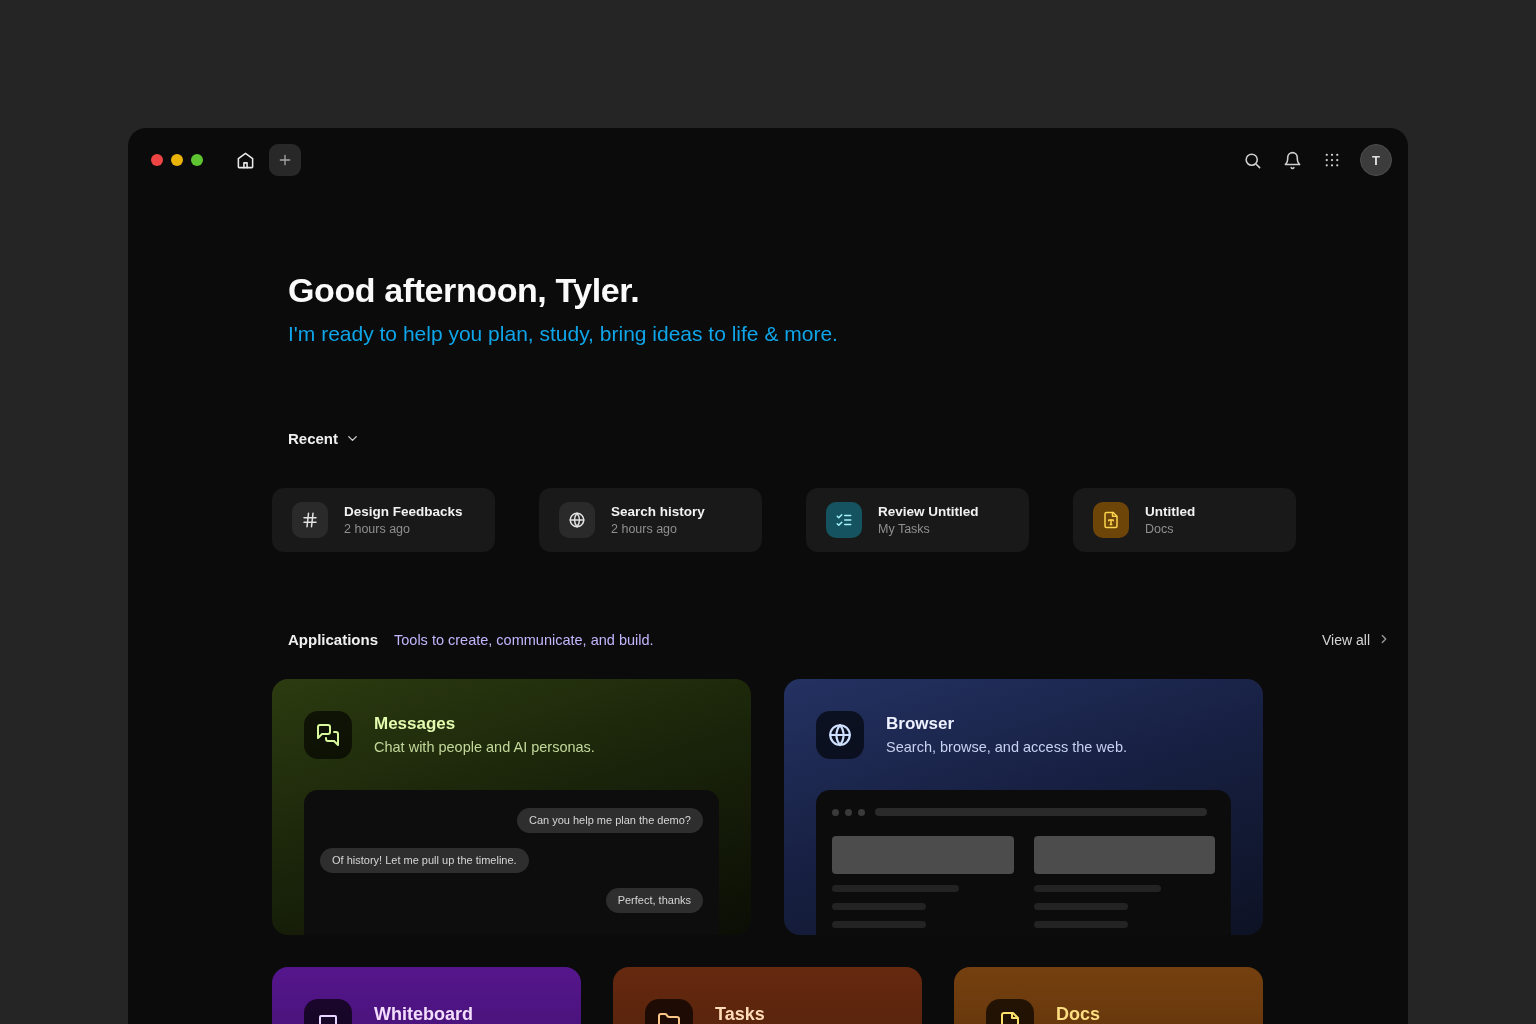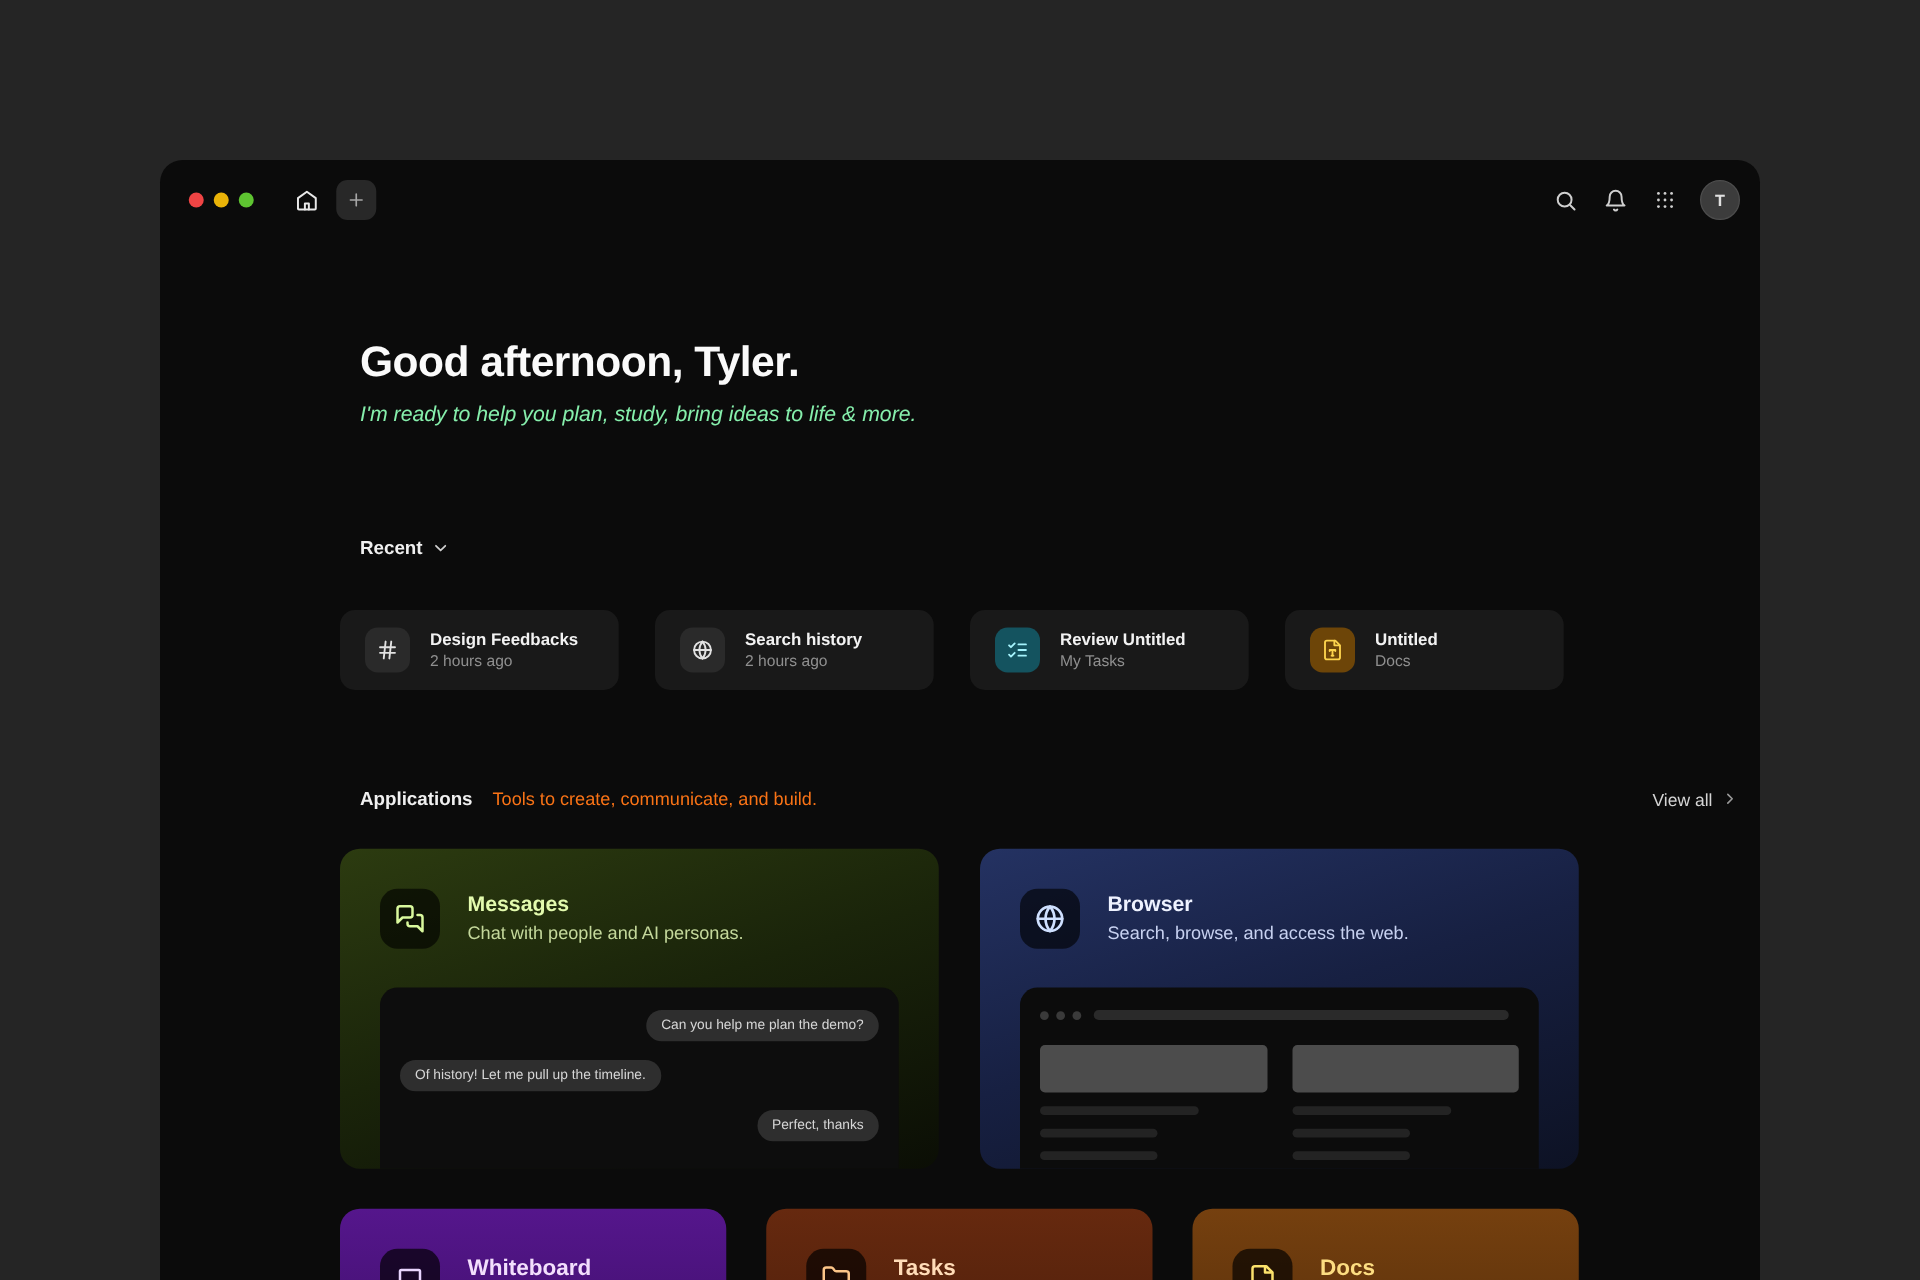--- a/index.html
+++ b/index.html
@@ -23,41 +23,41 @@
   .tb-spacer{flex:1;}
   .icon-btn{width:24px;height:24px;color:#cfcfcf;display:flex;align-items:center;justify-content:center;cursor:pointer;}
   .icon-btn+.icon-btn{margin-left:16px;}
   .avatar{margin-left:16px;width:32px;height:32px;border-radius:50%;background:#3c3c3c;
           border:1px solid #4d4d4d;box-sizing:border-box;color:#e0e0e0;font-size:13px;font-weight:700;
           display:flex;align-items:center;justify-content:center;cursor:pointer;}
 
   
   .greet-title{position:absolute;left:160px;top:143px;font-size:34px;font-weight:700;color:#fafafa;
                letter-spacing:-.4px;}
-  .greet-sub{position:absolute;left:160px;top:194px;font-size:17px;color:#86efac;font-style:italic;}
+  .greet-sub{position:absolute;left:160px;top:194px;font-size:21px;color:#0ea5e9;}
 
   
   .recent-toggle{position:absolute;left:160px;top:302px;display:flex;align-items:center;gap:7px;
                  color:#f0f0f0;cursor:pointer;}
   .recent-toggle .lbl{font-size:15px;font-weight:700;}
   .recent-toggle .chev{color:#cfcfcf;display:flex;}
-  .recent-row{position:absolute;left:144px;top:360px;display:flex;gap:29px;}
+  .recent-row{position:absolute;left:144px;top:360px;display:flex;gap:44px;}
   .rcard{width:223px;height:64px;background:#191919;border-radius:12px;display:flex;align-items:center;
          padding-left:20px;box-sizing:border-box;gap:16px;cursor:pointer;}
   .rtile{width:36px;height:36px;border-radius:10px;display:flex;align-items:center;justify-content:center;flex:none;}
   .rtile.gray{background:#2a2a2a;color:#e2e2e2;}
   .rtile.teal{background:#14535f;color:#a5f3fc;}
   .rtile.brown{background:#6d4508;color:#fcd34d;}
   .rtitle{font-size:13.5px;font-weight:700;color:#f2f2f2;line-height:1;}
   .rsub{font-size:12.5px;color:#8f8f8f;margin-top:5px;line-height:1;}
 
   
   .apps-head{position:absolute;left:160px;top:503px;width:1103px;display:flex;align-items:center;}
   .apps-head .lbl{font-size:15px;font-weight:700;color:#f0f0f0;}
-  .apps-head .desc{margin-left:16px;font-size:14.5px;color:#f97316;}
+  .apps-head .desc{margin-left:16px;font-size:14.5px;color:#c4b5fd;}
   .view-all{margin-left:auto;display:flex;align-items:flex-start;gap:7px;color:#d4d4d4;font-size:14px;cursor:pointer;}
   .view-all .chev{color:#9a9a9a;display:flex;}
 
   
   .big-row{position:absolute;left:144px;top:551px;display:flex;gap:33px;}
   .bigcard{width:479px;height:256px;border-radius:16px;position:relative;overflow:hidden;cursor:pointer;}
   .bigcard.messages{background:linear-gradient(162deg,#2c3b10 0%,#1a240a 48%,#0b0e05 100%);}
   .bigcard.browser{background:linear-gradient(162deg,#243262 0%,#172042 48%,#0d1224 100%);}
   .app-tile{position:absolute;left:32px;top:32px;width:48px;height:48px;border-radius:14px;
             background:rgba(0,0,0,.62);display:flex;align-items:center;justify-content:center;}

